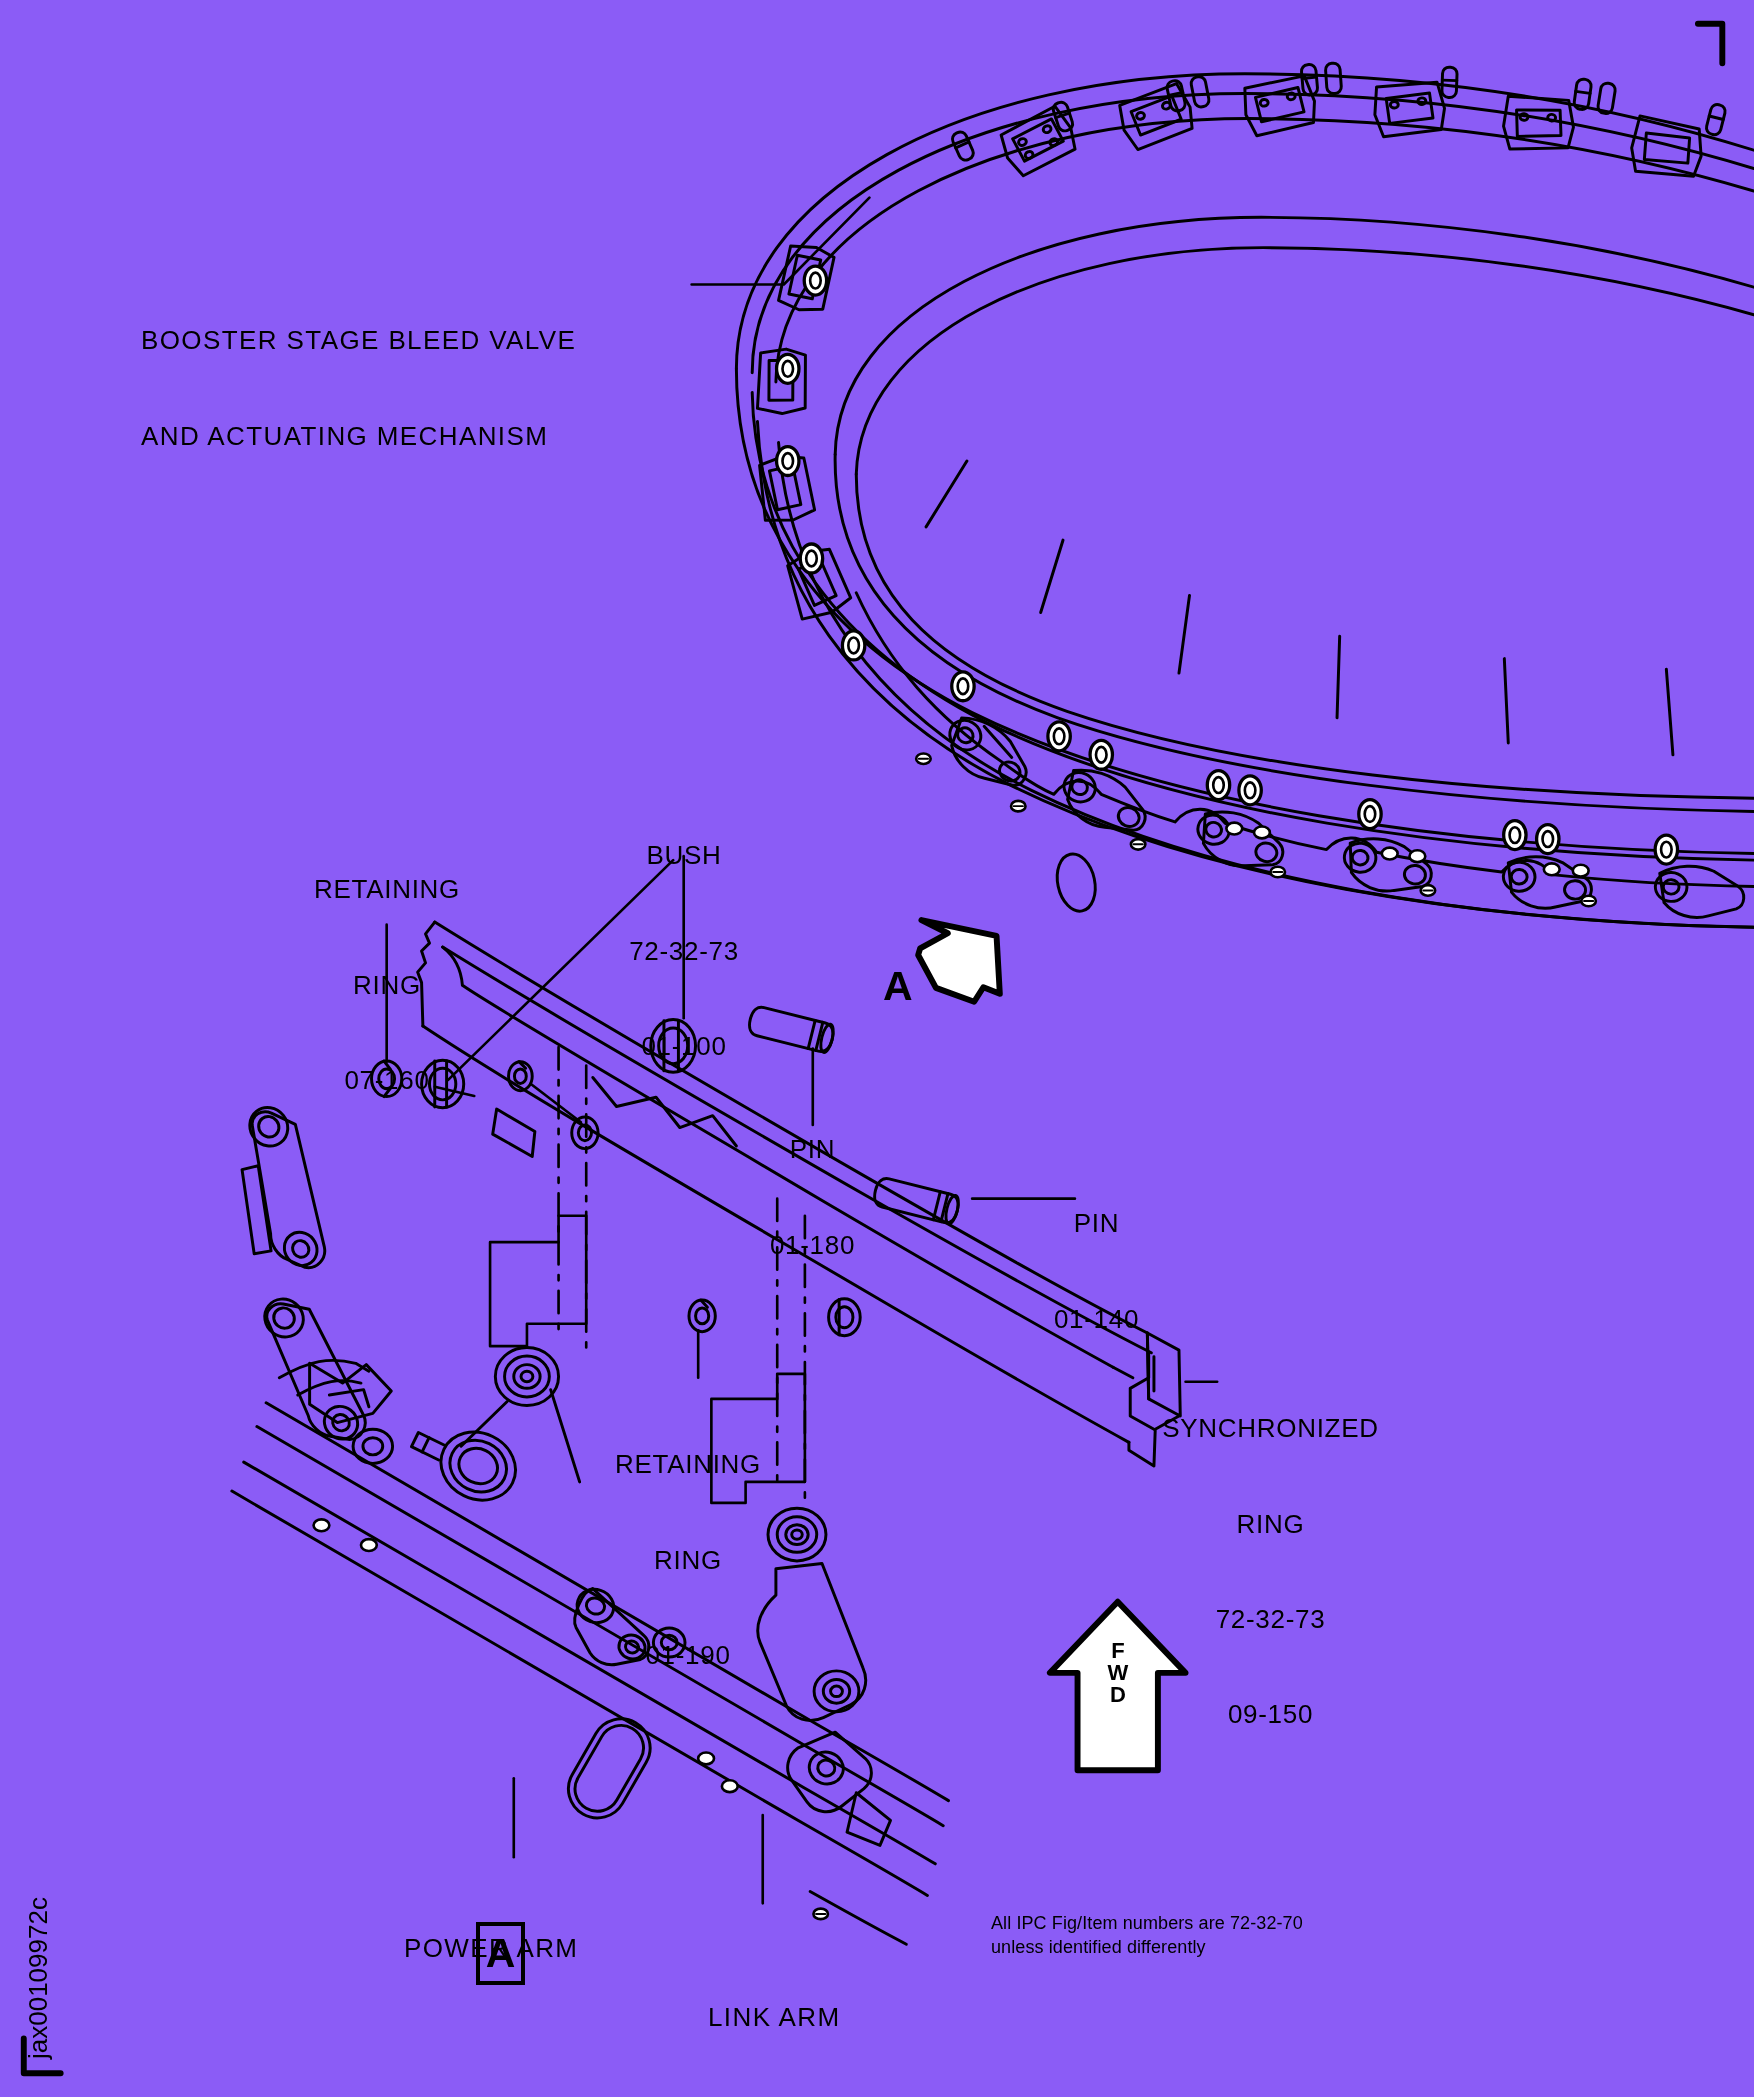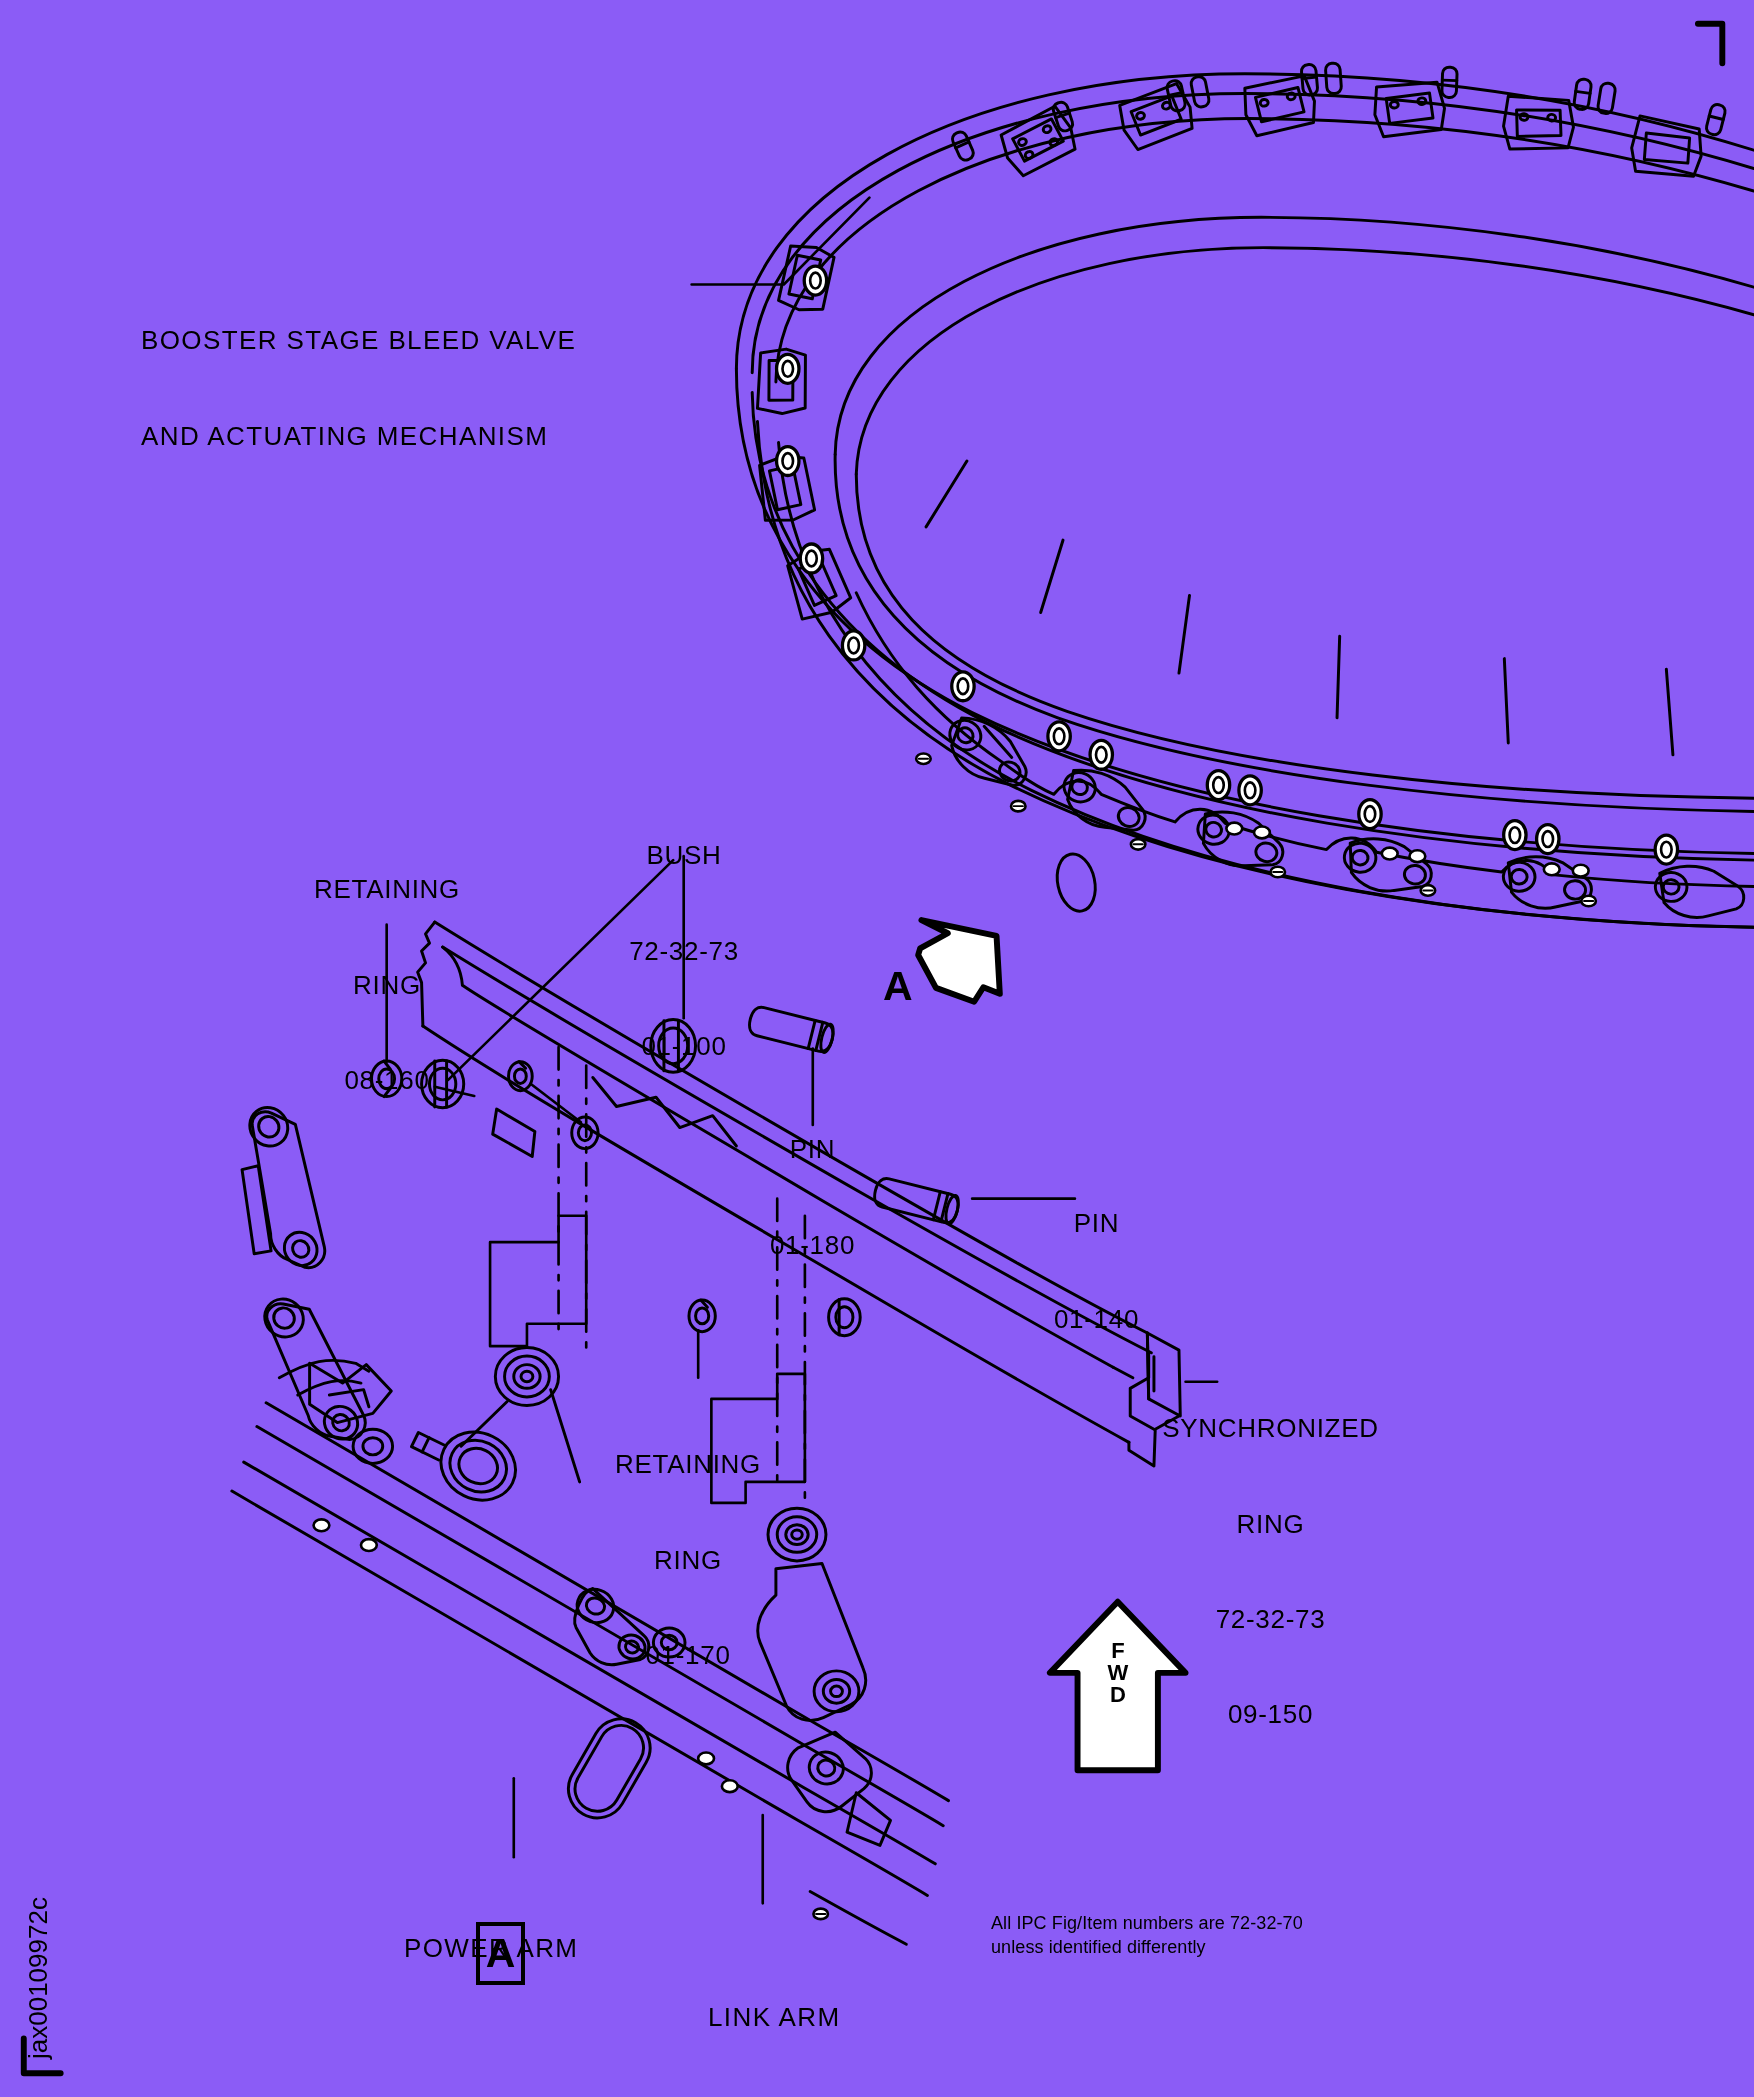--- a/index.html
+++ b/index.html
@@ -653,21 +653,21 @@
   </svg>
 
   <div class="label lbl-caps ta-left" style="left:141px; top:262px;">
     <div>BOOSTER STAGE BLEED VALVE</div>
     <div>AND ACTUATING MECHANISM</div>
   </div>
 
   <div class="label lbl-part ta-center" style="left:285px; top:811px; width:204px;">
     <div>RETAINING</div>
     <div>RING</div>
-    <div>08-160</div>
+    <div>07-160</div>
   </div>
 
   <div class="label lbl-part ta-center" style="left:592px; top:777px; width:184px;">
     <div>BUSH</div>
     <div>72-32-73</div>
     <div>01-100</div>
   </div>
 
   <div class="label lbl-part ta-center" style="left:730px; top:1071px; width:165px;">
     <div>PIN</div>
@@ -682,21 +682,21 @@
   <div class="label lbl-part ta-center" style="left:1132px; top:1350px; width:277px;">
     <div>SYNCHRONIZED</div>
     <div>RING</div>
     <div>72-32-73</div>
     <div>09-150</div>
   </div>
 
   <div class="label lbl-part ta-center" style="left:586px; top:1386px; width:204px;">
     <div>RETAINING</div>
     <div>RING</div>
-    <div>01-170</div>
+    <div>01-190</div>
   </div>
 
   <div class="label lbl-caps ta-left" style="left:404px; top:1870px;">
     <div>POWER ARM</div>
   </div>
 
   <div class="label lbl-caps ta-left" style="left:708px; top:1939px;">
     <div>LINK ARM</div>
   </div>
 

